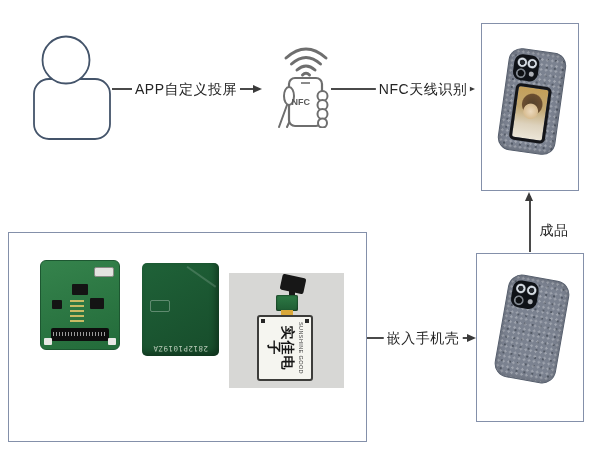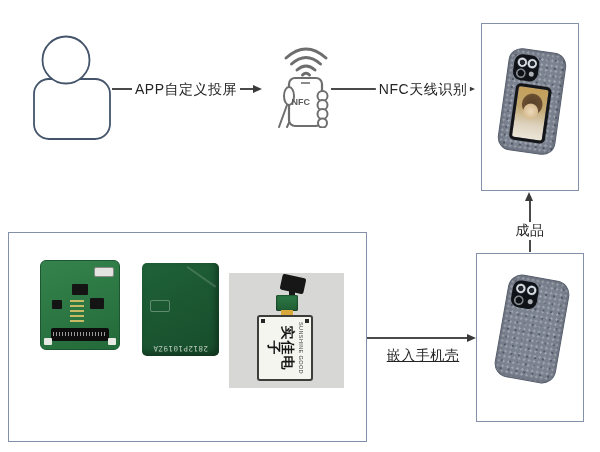--- a/index.html
+++ b/index.html
@@ -115,36 +115,36 @@
         <div class="lens" style="left:13px;top:2.5px;width:10px;height:10px;"></div>
         <div class="lens dark" style="left:2.5px;top:13.5px;width:10px;height:10px;"></div>
         <div class="flash" style="left:16px;top:16px;width:5px;height:5px;"></div>
       </div>
       <div class="eink-photo" style="left:10px;top:34px;width:36px;height:57px;"></div>
     </div>
   </div>
 
   <div class="vline" style="left:529px;top:196px;height:56px;"></div>
   <div class="ah-up" style="left:525px;top:192px;"></div>
-  <div class="label" style="left:530px;top:231px;">成品</div>
+  <div class="label" style="left:554px;top:231px;">成品</div>
 
   <div class="box" style="left:476px;top:253px;width:108px;height:169px;">
     <div class="case" style="left:24px;top:23px;width:62px;height:104px;transform:rotate(10deg);border-radius:14px;">
       <div class="cam" style="left:4px;top:5px;width:26px;height:27px;">
         <div class="lens" style="left:3px;top:3px;width:10px;height:10px;"></div>
         <div class="lens" style="left:14px;top:3px;width:10px;height:10px;"></div>
         <div class="lens dark" style="left:3px;top:14.5px;width:10px;height:10px;"></div>
         <div class="flash" style="left:16.5px;top:16.5px;width:5px;height:5px;"></div>
       </div>
     </div>
   </div>
 
   <div class="hline" style="left:367px;top:337px;width:101px;"></div>
   <div class="ah-right" style="left:467px;top:333.5px;"></div>
-  <div class="label" style="left:423px;top:356px;text-decoration:underline;">嵌入手机壳</div>
+  <div class="label" style="left:423px;top:339px;">嵌入手机壳</div>
 
   <div class="box" style="left:8px;top:232px;width:359px;height:210px;">
 
     <div class="pcb1" style="left:31px;top:27px;width:80px;height:90px;">
       <div class="conn-top"></div>
       <div class="chip" style="left:40%;top:26%;width:20%;height:13%;"></div>
       <div class="chip" style="left:63%;top:42%;width:18%;height:13%;"></div>
       <div class="chip" style="left:14%;top:44%;width:13%;height:10%;"></div>
       <div class="comps"></div>
       <div class="fpc"></div>

